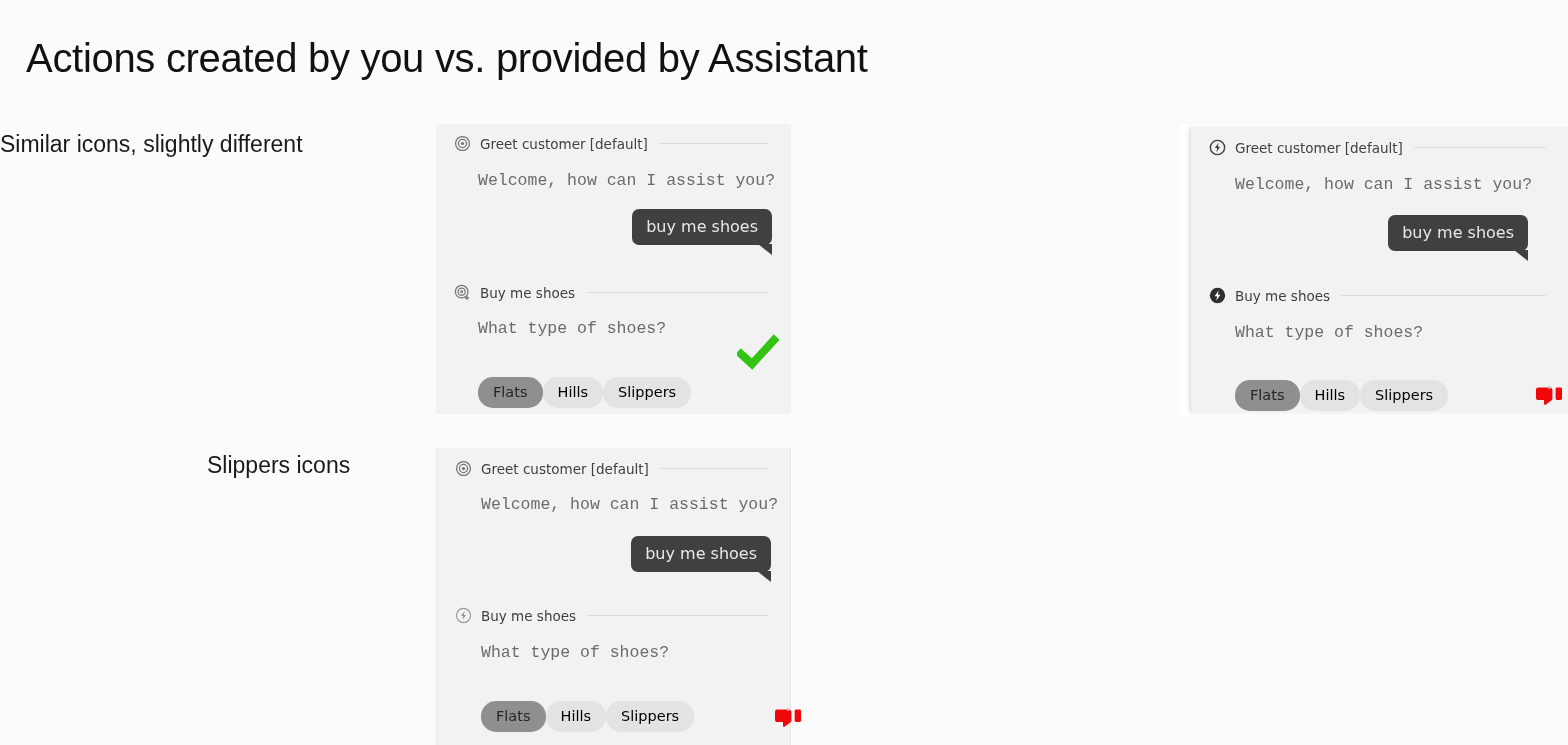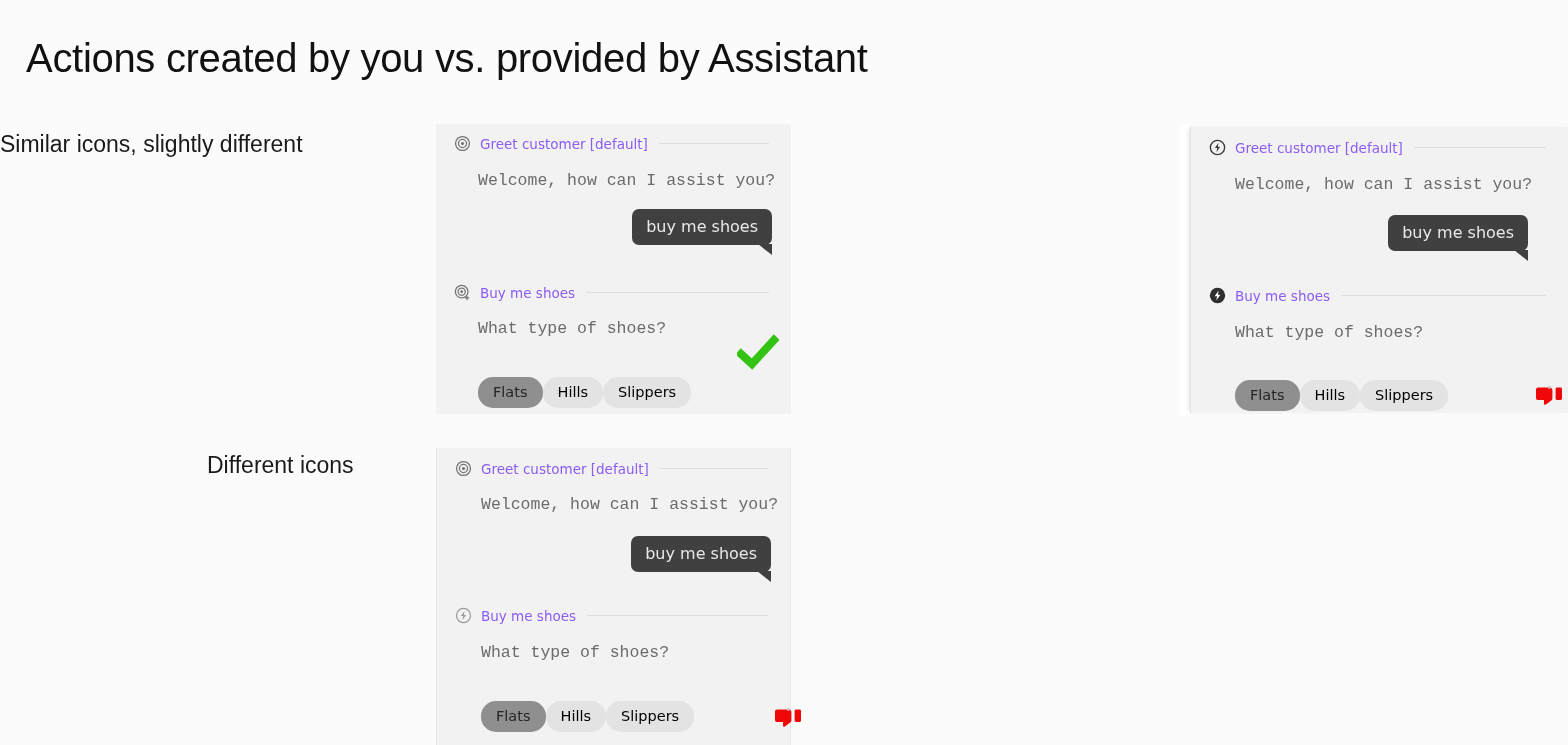--- a/index.html
+++ b/index.html
@@ -79,21 +79,21 @@
     width: calc(100% - 36px);
     left: 18px;
   }
   .sec-icon {
     flex: 0 0 auto;
     width: 17px; height: 17px;
     display: block;
   }
   .sec-title {
     font-size: 13.5px;
-    color: #8b5cf6;
+    color: #404040;
     white-space: nowrap;
     font-family: "DejaVu Sans", sans-serif;
   }
   .sec-rule {
     flex: 1 1 auto;
     height: 1px;
     background: #dcdcdc;
     margin-left: 2px;
     margin-right: 4px;
   }
@@ -155,21 +155,21 @@
     line-height: 1;
   }
 </style>
 </head>
 <body>
 
 <div class="page-title">Actions created by you vs. provided by Assistant</div>
 
 <div class="row-label r1">Similar icons, slightly different</div>
 
-<div class="row-label r2">Different icons</div>
+<div class="row-label r2">Slippers icons</div>
 
 <div class="chat-card card-a">
 
   <div class="section-head" style="top:11px;">
     <span class="sec-icon">
       <svg viewBox="0 0 20 20" width="17" height="17">
         <circle cx="10" cy="10" r="8.2" fill="none" stroke="#757575" stroke-width="1.5"></circle>
         <circle cx="10" cy="10" r="4.8" fill="none" stroke="#757575" stroke-width="1.5"></circle>
         <circle cx="10" cy="10" r="1.9" fill="#757575"></circle>
       </svg>

